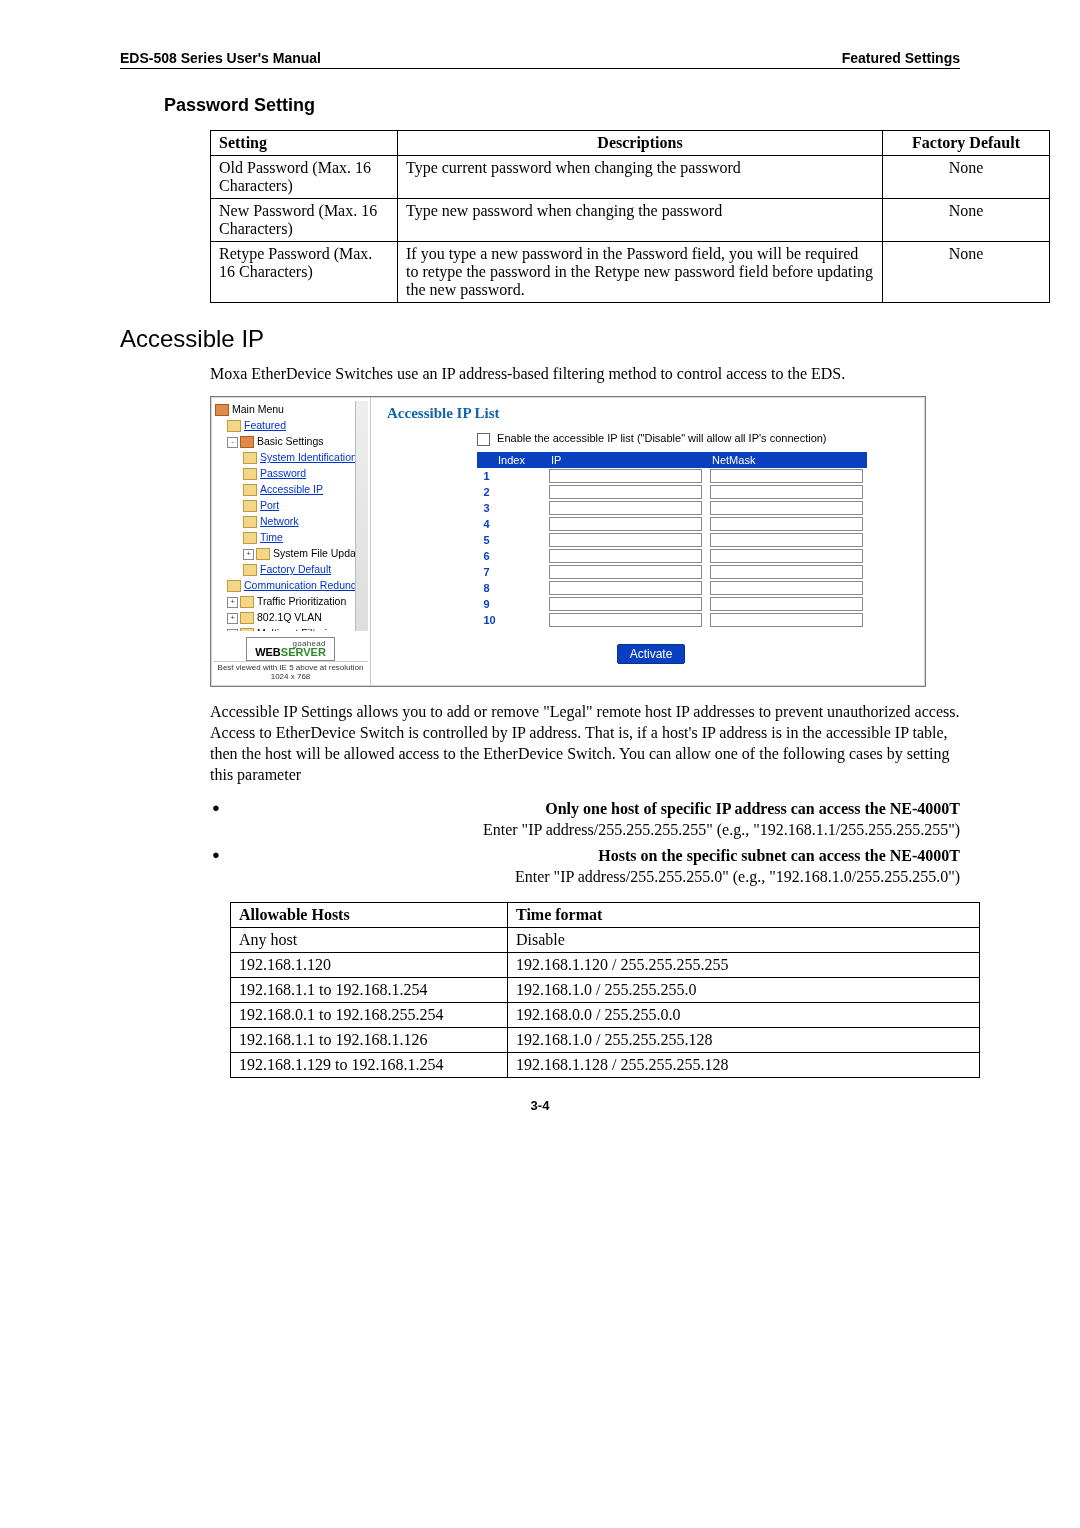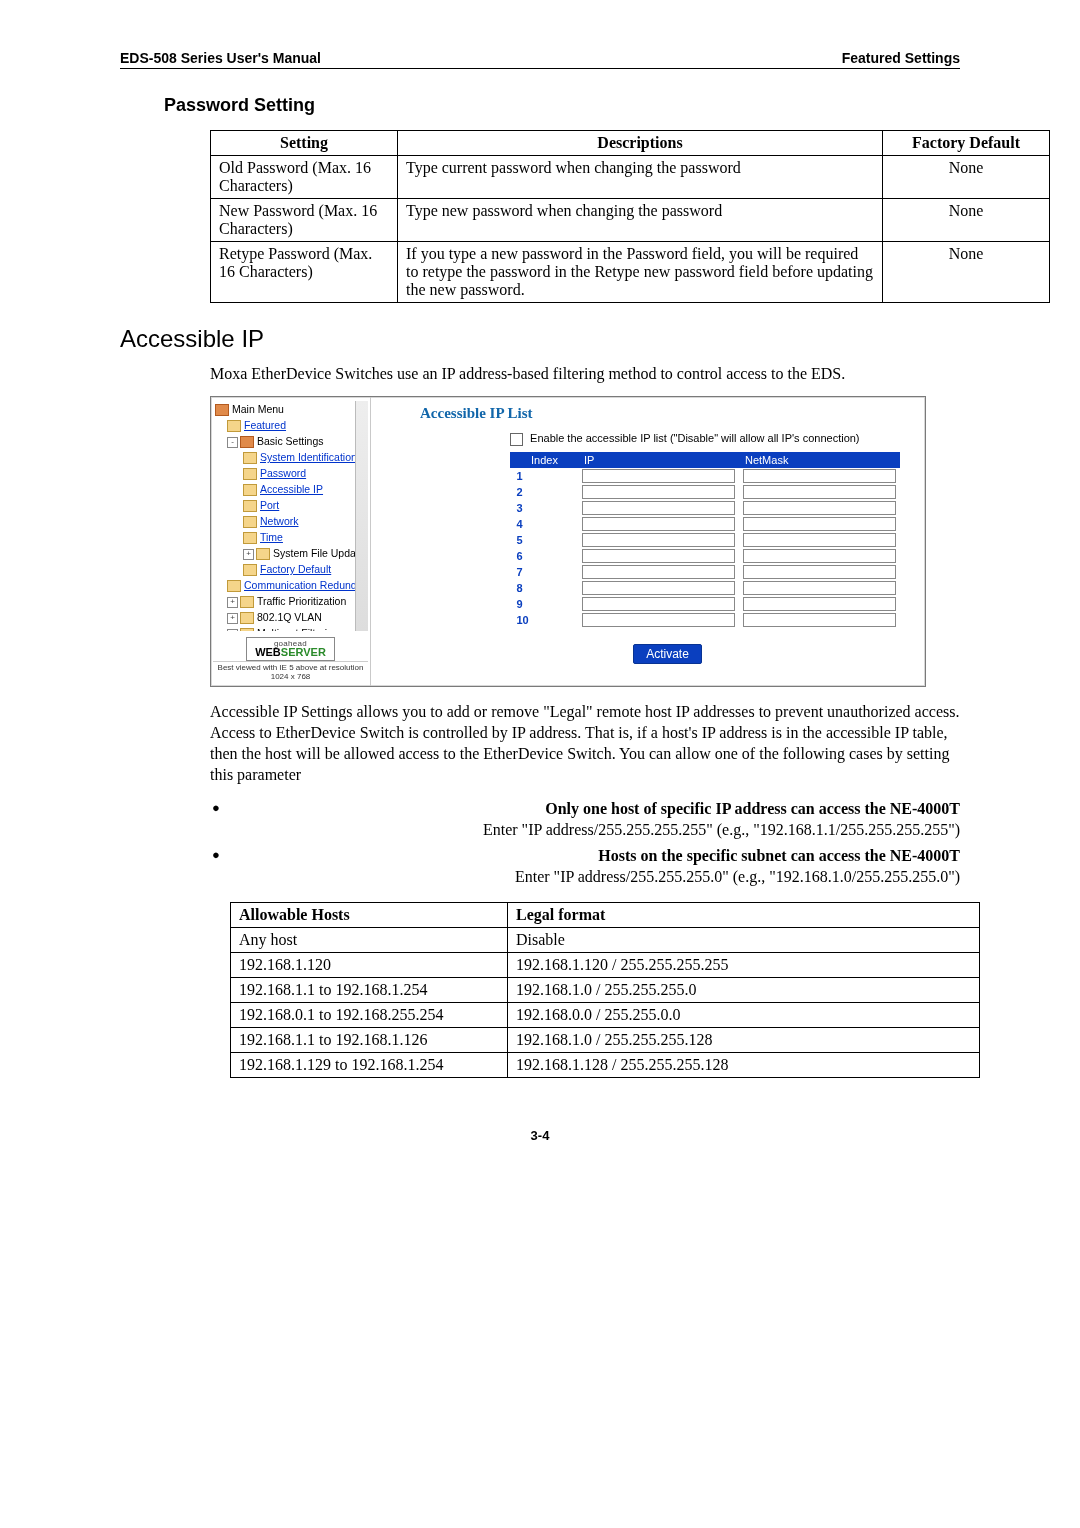--- a/index.html
+++ b/index.html
@@ -56,21 +56,21 @@
     vertical-align: top;
   }
   table.bordered th {
     font-weight: bold;
   }
   .settings-table {
     width: 710px;
     margin-left: 90px;
   }
   .settings-table th:nth-child(1), .settings-table td:nth-child(1) { width: 170px; text-align: left;}
-  .settings-table th:nth-child(1) { text-align: center;}
+  .settings-table th:nth-child(1) { }
   .settings-table th:nth-child(2) { text-align: center;}
   .settings-table td:nth-child(2) { text-align: left;}
   .settings-table th:nth-child(3), .settings-table td:nth-child(3) { width: 150px; text-align: center;}
   .hosts-table {
     width: 550px;
     margin: 14px 0 0 20px;
   }
   .hosts-table th { text-align: left; }
   .hosts-table th:nth-child(1), .hosts-table td:nth-child(1) { width: 260px;}
   ul.bullets {
@@ -103,21 +103,20 @@
     font-size: 10.5px;
     background:#fff;
     box-shadow: 0 0 0 1px #d7d7d7 inset;
   }
   .shot-inner {
     display: flex;
     flex-direction: column;
   }
   .shot-body {
     display: flex;
-    gap: 33px;
   }
   .nav-col {
     width: 155px;
     border-right: 1px solid #c9c9c9;
     padding: 4px 2px 4px 2px;
     position: relative;
   }
   .nav-scroll {
     position: relative;
     height: 230px;
@@ -153,20 +152,21 @@
   .indent2 { padding-left:28px !important;}
   .webserver {
     margin-top: 6px;
     text-align: center;
   }
   .webserver .box {
     display:inline-block;
     border:1px solid #888;
     padding:2px 8px;
     font-size:11px;
+    text-align:right;
   }
   .goahead { font-size:8px; color:#444; display:block; line-height:8px; margin-bottom:-2px; letter-spacing:0.3px;}
   .webserver b.web { color:#000; font-weight:bold;}
   .webserver b.srv { color:#2a8a2a; font-weight:bold;}
   .fineprint { font-size:8px; text-align:center; color:#333; border-top:1px solid #ccc; padding:1px 2px;}
 
   .content-col {
     flex: 1;
     padding: 8px 10px 10px 16px;
     position: relative;
@@ -223,21 +223,21 @@
     padding:2px 12px;
     font-size:12px;
     border:1px solid #083393;
     border-radius:2px;
   }
   .page-num {
     text-align:center;
     font-family: Arial, Helvetica, sans-serif;
     font-weight: bold;
     font-size: 13px;
-    margin-top:50px;
+    margin-top:20px;
   }
 </style>
 </head>
 <body>
 
 <div class="page">
 
   <div class="header-row">
     <span>EDS-508 Series User's Manual</span>
     <span>Featured Settings</span>
@@ -437,21 +437,21 @@
       <li>
         <span class="b">Hosts on the specific subnet can access the NE-4000T</span><br>
         <span>Enter "IP address/255.255.255.0" (e.g., "192.168.1.0/255.255.255.0")</span>
       </li>
     </ul>
 
     <table class="bordered hosts-table">
       <thead>
         <tr>
           <th>Allowable Hosts</th>
-          <th>Legal format</th>
+          <th>Time format</th>
         </tr>
       </thead>
       <tbody>
         <tr>
             <td>Any host</td>
             <td>Disable</td>
           </tr>
         <tr>
             <td>192.168.1.120</td>
             <td>192.168.1.120 / 255.255.255.255</td>

